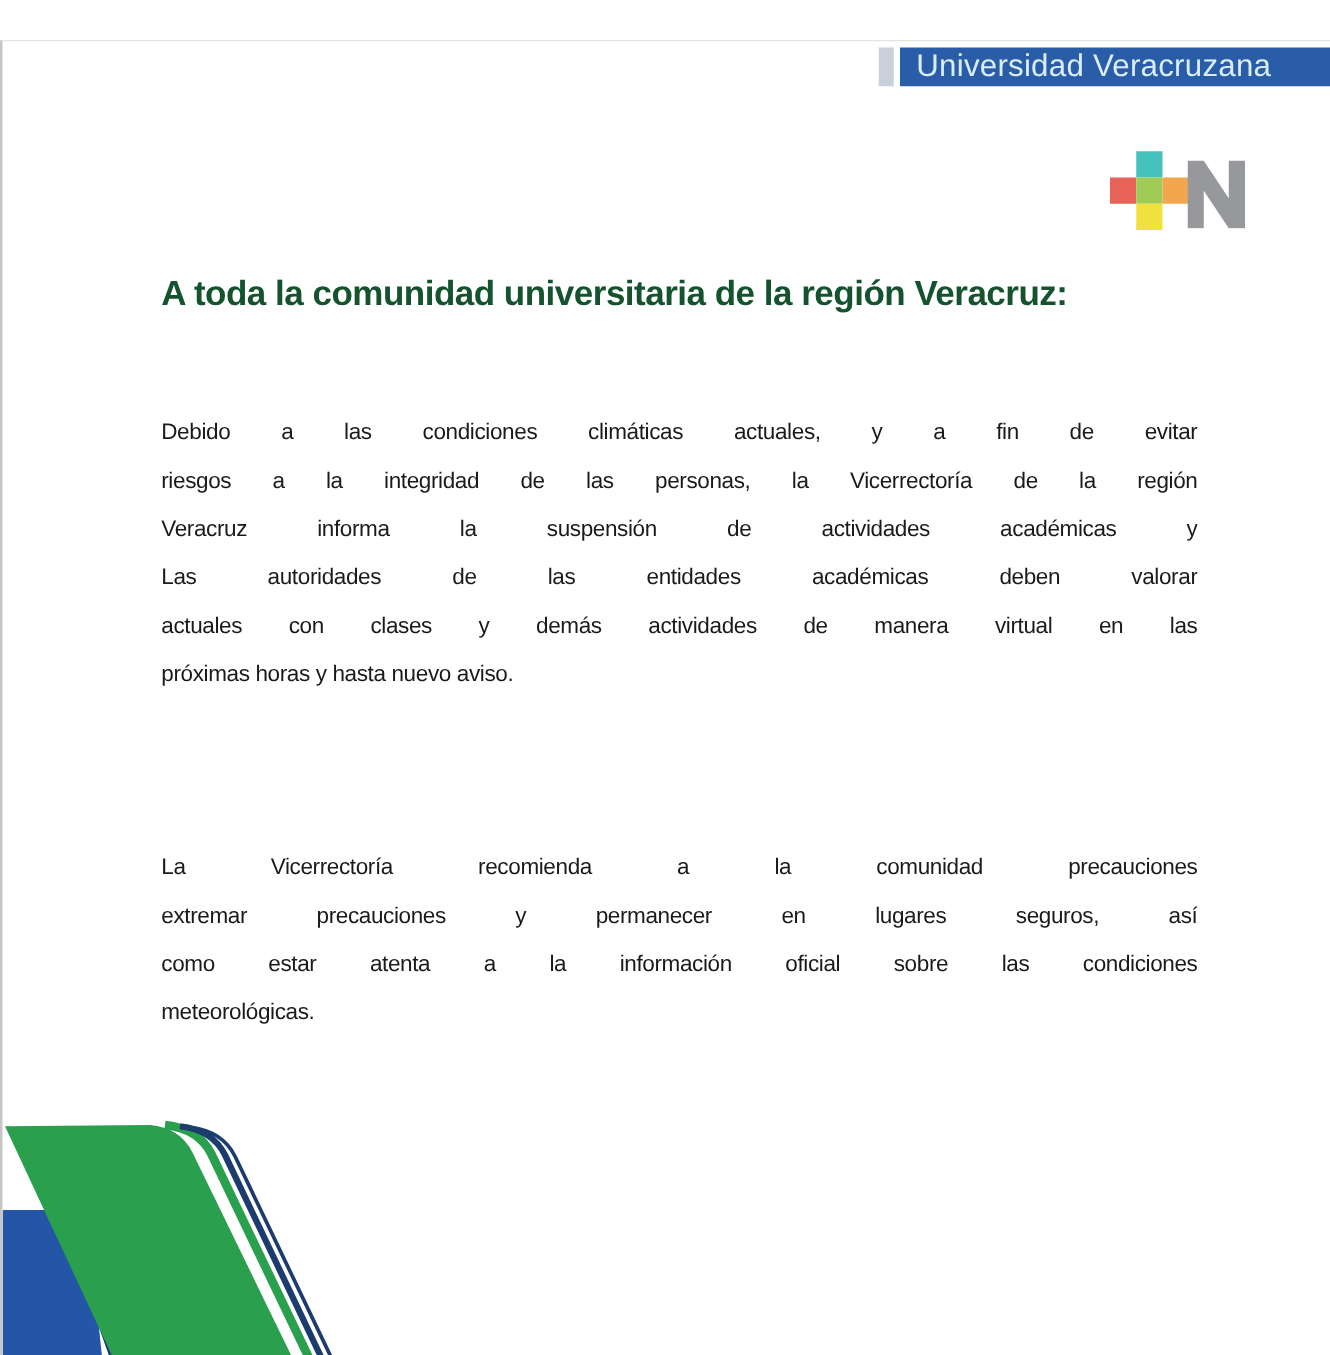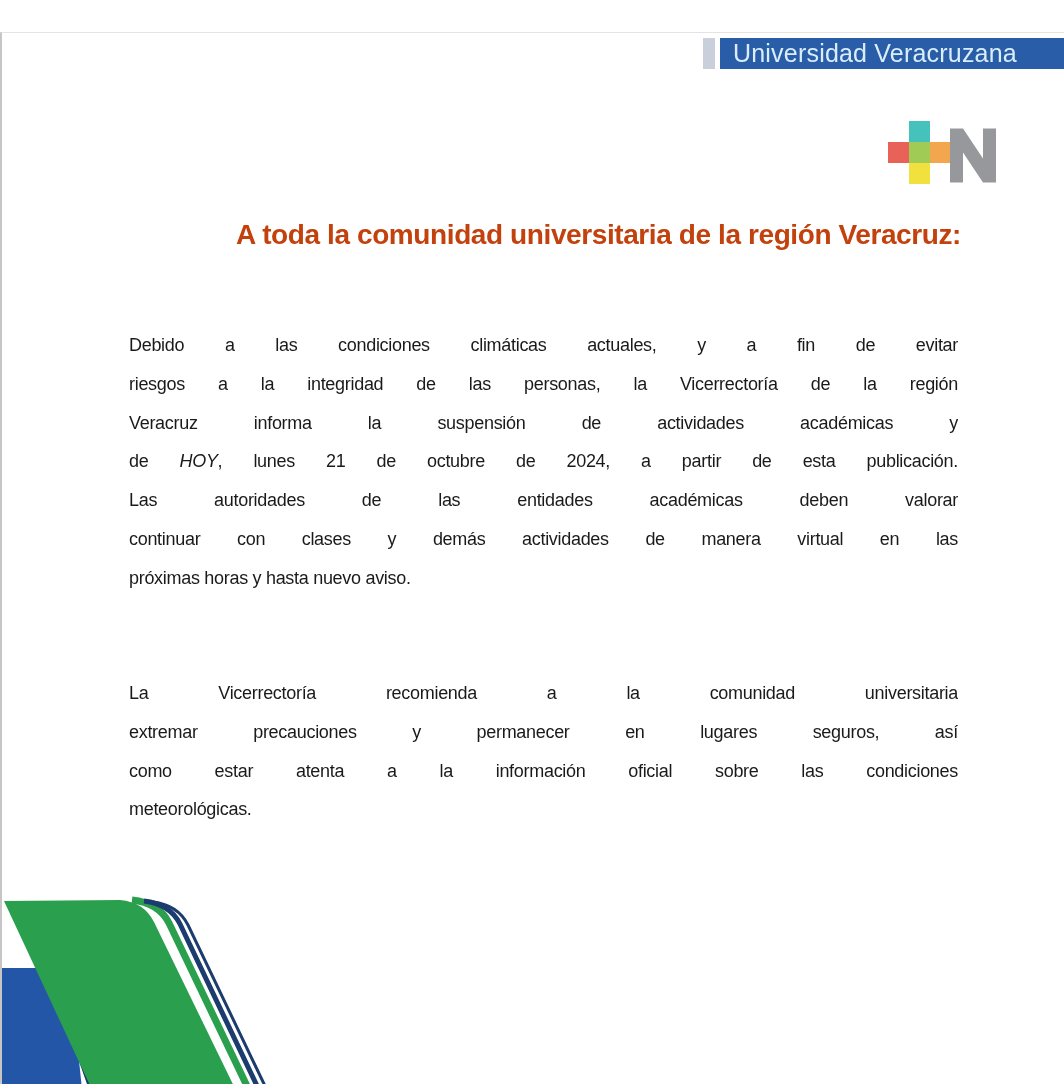--- a/index.html
+++ b/index.html
@@ -36,24 +36,23 @@
   .plus span{position:absolute;width:21px;height:21px;}
   .plus .sq-top{left:21px;top:0;}
   .plus .sq-left{left:0;top:21px;}
   .plus .sq-center{left:21px;top:21px;}
   .plus .sq-right{left:42px;top:21px;}
   .plus .sq-bottom{left:21px;top:42px;}
   .logo-n{position:absolute;left:62px;top:7px;width:46px;height:55px;}
   
   .heading{
     position:absolute;left:127px;top:186px;width:832px;
-    font-size:28px;font-weight:bold;color:#c2410c;
+    font-size:28px;font-weight:bold;color:#14532d;
     letter-spacing:-0.4px;
     white-space:nowrap;
-    text-align:right;
   }
   .para{
     position:absolute;left:127px;width:829px;
     font-size:18px;color:#1a1a1a;
     letter-spacing:-0.3px;
   }
   .para-1{top:293px;}
   .para-2{top:641px;}
   .para .line{
     height:38.8px;line-height:38.8px;
@@ -88,27 +87,26 @@
       <path id="n-path" d="M0,0 H13 L33,30 V0 H46 V54 H33 L13,24 V54 H0 Z" fill="#97989b"></path>
     </svg>
   </div>
 
   <div class="heading">A toda la comunidad universitaria de la región Veracruz:</div>
 
   <div class="para para-1" id="para-1">
       <div class="line">Debido a las condiciones climáticas actuales, y a fin de evitar</div>
       <div class="line">riesgos a la integridad de las personas, la Vicerrectoría de la región</div>
       <div class="line">Veracruz informa la suspensión de actividades académicas y</div>
-      <div class="line">de <em>HOY</em>, lunes 21 de octubre de 2024, a partir de esta publicación.</div>
       <div class="line">Las autoridades de las entidades académicas deben valorar</div>
-      <div class="line">continuar con clases y demás actividades de manera virtual en las</div>
+      <div class="line">actuales con clases y demás actividades de manera virtual en las</div>
       <div class="line last">próximas horas y hasta nuevo aviso.</div>
     </div>
   <div class="para para-2" id="para-2">
-      <div class="line">La Vicerrectoría recomienda a la comunidad universitaria</div>
+      <div class="line">La Vicerrectoría recomienda a la comunidad precauciones</div>
       <div class="line">extremar precauciones y permanecer en lugares seguros, así</div>
       <div class="line">como estar atenta a la información oficial sobre las condiciones</div>
       <div class="line last">meteorológicas.</div>
     </div>
 
   <svg class="corner-graphic" viewBox="0 0 290 238">
     <path id="g-navy-small" fill="none" stroke-width="4" d="M63,145 L96,238" stroke="#1c3b6e"></path>
     <path id="g-blue" d="M0,97 L47,97 Q63,98 69,111 L82,238 L0,238 Z" fill="#2356a7"></path>
     <path id="g-green-main" d="M2,30 L118,29 Q142,31 152,51 L243,238 L99,238 Z" fill="#2aa04e"></path>
     <path id="g-green-stripe" fill="none" stroke-width="7" d="M130,29 Q157,32 167,52 L256,238" stroke="#2aa04e"></path>

